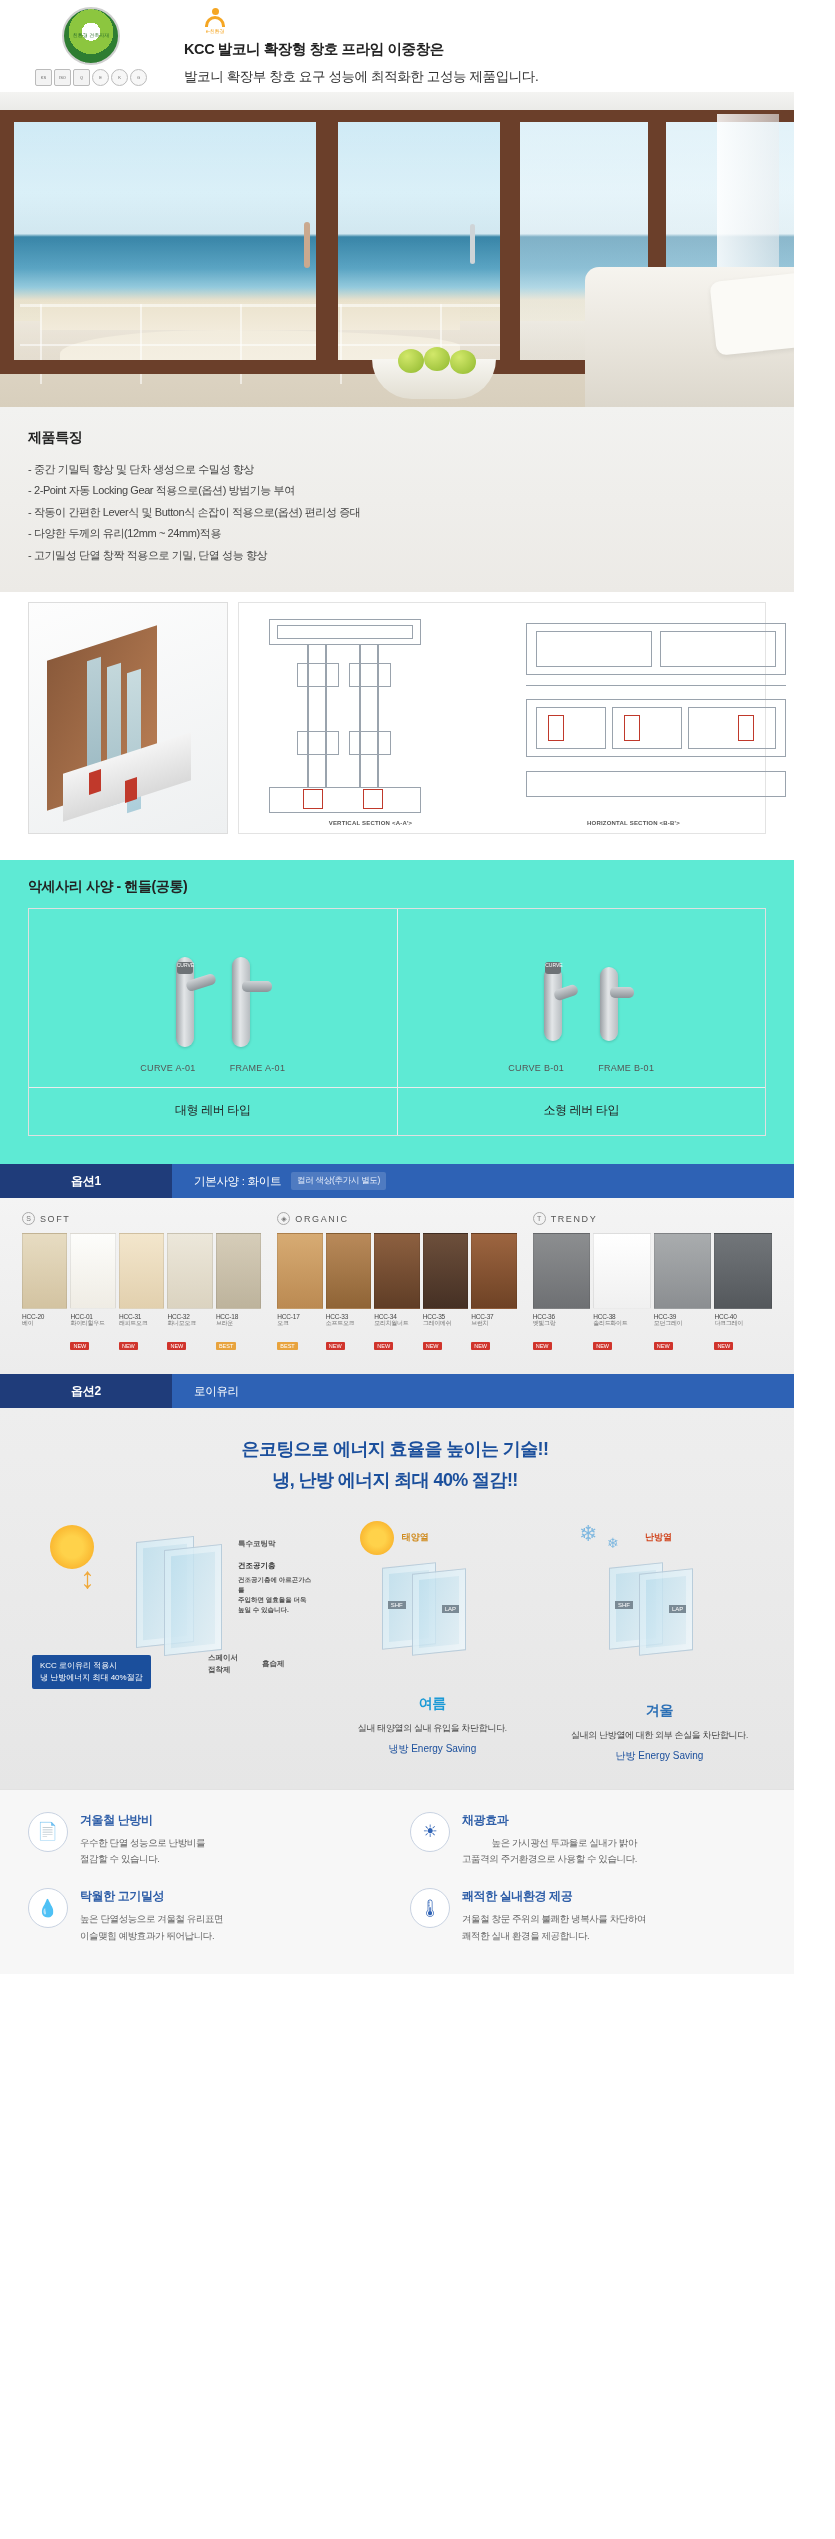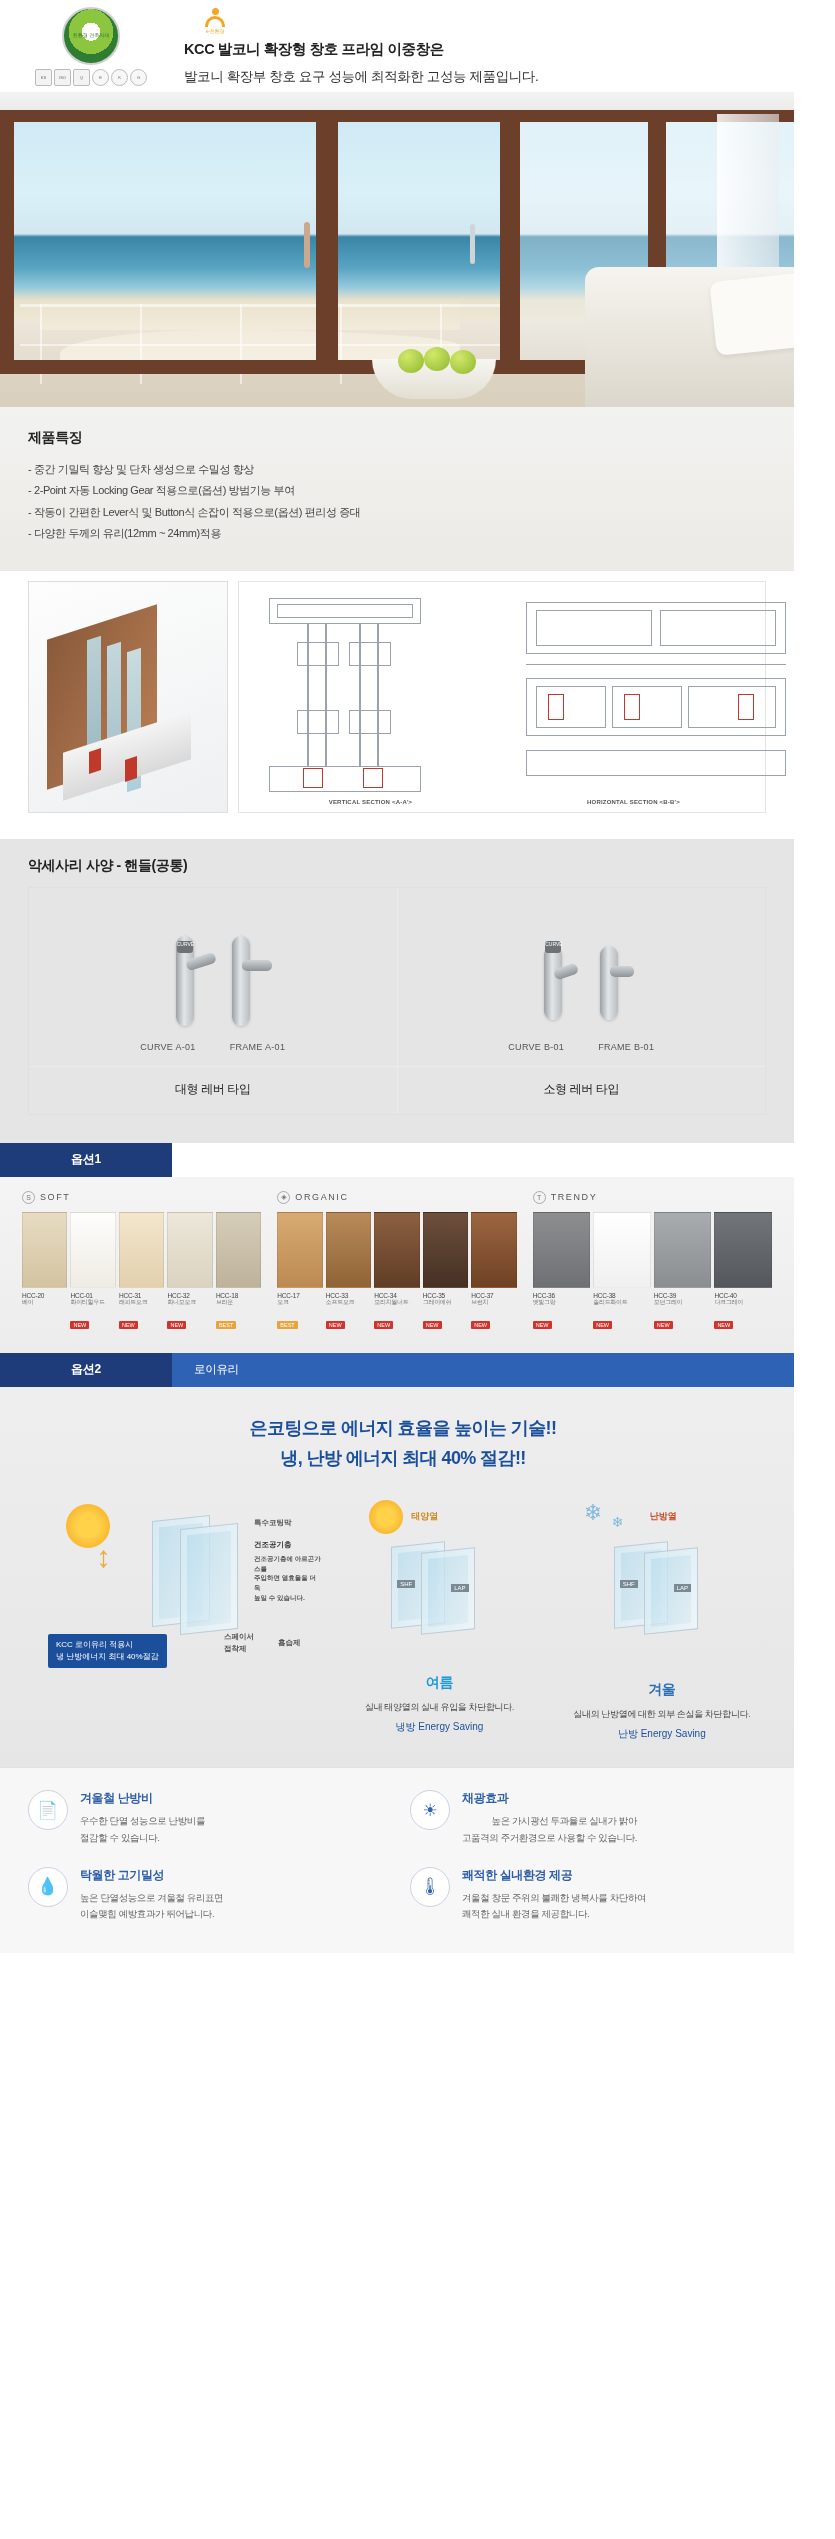--- a/index.html
+++ b/index.html
@@ -125,21 +125,21 @@
   .draw-half { flex: 1; position: relative; }
   .draw-cap {
     position: absolute; bottom: 7px; left: 0; right: 0; text-align: center;
     font-size: 6px; color: #555; letter-spacing: 0.2px; font-weight: 700;
   }
   .ln { position: absolute; background: #9aa3ad; }
   .bx { position: absolute; border: 1px solid #9aa3ad; }
   .bx-r { position: absolute; border: 1px solid #c0392b; }
 
   
-  .handles { padding: 18px 28px 28px 28px; background: #e5e5e5; }
+  .handles { padding: 18px 28px 28px 28px; background: #5eead4; }
   .handle-box { border: 1px solid #e0e0e0; margin-top: 12px; display: flex; }
   .handle-col { flex: 1; padding: 18px 0 16px 0; text-align: center; }
   .handle-col + .handle-col { border-left: 1px solid #ececec; }
   .handle-art { height: 126px; display: flex; align-items: flex-end; justify-content: center; gap: 30px; }
   .hnd {
     width: 26px; height: 96px; position: relative;
   }
   .hnd .base {
     position: absolute; left: 4px; top: 0; width: 18px; height: 90px; border-radius: 9px;
     background: linear-gradient(90deg,#9aa0a5,#e3e6e8 45%,#b7bcc0);
@@ -174,21 +174,21 @@
   .swatches { display: flex; gap: 3px; }
   .sw { flex: 1; }
   .sw-chip { height: 76px; border: 1px solid rgba(0,0,0,0.08); }
   .sw-code { font-size: 6.5px; color: #444; margin-top: 4px; letter-spacing: -0.2px; }
   .sw-name { font-size: 6px; color: #777; letter-spacing: -0.3px; line-height: 1.3; height: 14px; }
   .tag { display: inline-block; font-size: 5.5px; color: #fff; padding: 1px 3px; border-radius: 1px; margin-top: 1px; }
   .tag.best { background: #e8a33d; }
   .tag.new { background: #d0342c; }
 
   
-  .lowe { background: linear-gradient(180deg,#eeeeee,#e6e6e6); padding: 26px 28px 26px 40px; text-align: center; }
+  .lowe { background: linear-gradient(180deg,#eeeeee,#e6e6e6); padding: 26px 28px 26px 24px; text-align: center; }
   .lowe-h1 { font-size: 18px; color: #1b4f9c; font-weight: 700; letter-spacing: -0.6px; line-height: 1.7; }
   .lowe-row { display: flex; margin-top: 22px; gap: 14px; align-items: stretch; }
   .lowe-card { flex: 1; position: relative; }
   .lowe-main { flex: 1.35; }
   .pane {
     width: 76px; height: 96px; margin: 0 auto;
     background: linear-gradient(110deg, rgba(186,221,236,0.85), rgba(226,241,248,0.75));
     border: 1px solid #b9cddb; transform: skewY(-6deg);
     box-shadow: inset 0 0 0 6px rgba(255,255,255,0.35);
   }
@@ -289,20 +289,21 @@
       <div style="position:absolute;left:470px;top:132px;width:5px;height:40px;background:#cfd4d7;border-radius:3px;"></div>
     </div>
   </div>
 
   <div class="features">
     <div class="sec-title">제품특징</div>
     <div class="feat-item">- 중간 기밀틱 향상 및 단차 생성으로 수밀성 향상</div>
     <div class="feat-item">- 2-Point 자동 Locking Gear 적용으로(옵션) 방범기능 부여</div>
     <div class="feat-item">- 작동이 간편한 Lever식 및 Button식 손잡이 적용으로(옵션) 편리성 증대</div>
     <div class="feat-item">- 다양한 두께의 유리(12mm ~ 24mm)적용</div>
+    <div class="feat-item">- 고기밀성 단열 창짝 적용으로 기밀, 단열 성능 향상</div>
   </div>
 
   <div class="tech">
     <div class="tech-photo">
       <div class="prof-block" style="left:18px;top:40px;width:110px;height:150px;background:linear-gradient(120deg,#8a5a3b,#b97e54);transform:skewY(-18deg);"></div>
       <div class="prof-block" style="left:58px;top:56px;width:14px;height:140px;background:linear-gradient(180deg,rgba(190,220,230,0.9),rgba(150,190,205,0.9));transform:skewY(-18deg);"></div>
       <div class="prof-block" style="left:78px;top:62px;width:14px;height:140px;background:linear-gradient(180deg,rgba(200,228,236,0.9),rgba(160,198,212,0.9));transform:skewY(-18deg);"></div>
       <div class="prof-block" style="left:98px;top:68px;width:14px;height:140px;background:linear-gradient(180deg,rgba(205,232,240,0.9),rgba(165,202,216,0.9));transform:skewY(-18deg);"></div>
       <div class="prof-block" style="left:34px;top:150px;width:128px;height:48px;background:linear-gradient(180deg,#f4f4f4,#d9d9d9);transform:skewY(-18deg);"></div>
       <div class="prof-block" style="left:60px;top:168px;width:12px;height:22px;background:#c0392b;transform:skewY(-18deg);"></div>
@@ -381,20 +382,24 @@
           <span>CURVE B-01</span>
           <span>FRAME B-01</span>
         </div>
         <div class="handle-sub">소형 레버 타입</div>
       </div>
     </div>
   </div>
 
   <div class="opt-bar">
     <div class="opt-left">옵션1</div>
+    <div class="opt-right">
+      <span>기본사양 : 화이트</span>
+      <span class="opt-note">컬러 색상(추가시 별도)</span>
+    </div>
   </div>
 
   <div class="colors">
     <div class="cgroup">
       <div class="cgroup-head">
         <span class="cg-ico">S</span>
         <span class="cg-name">SOFT</span>
       </div>
       <div class="swatches">
         <div class="sw">

